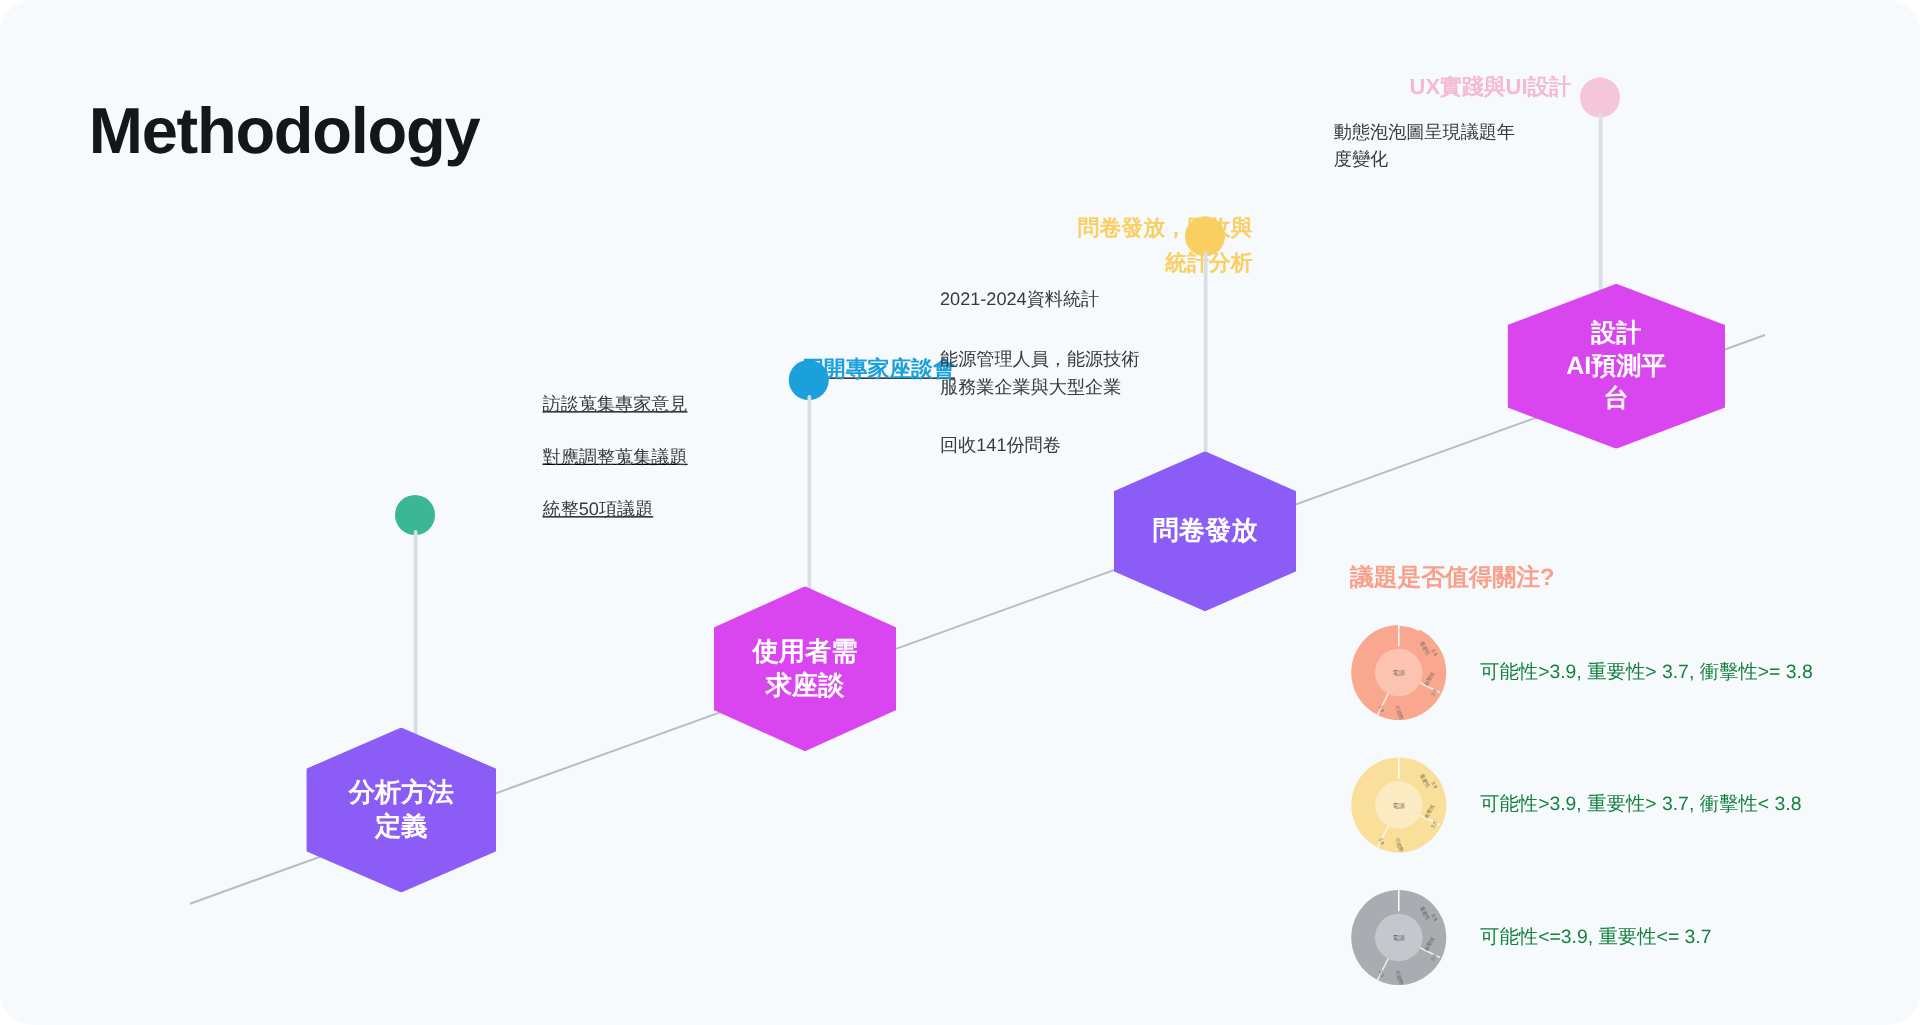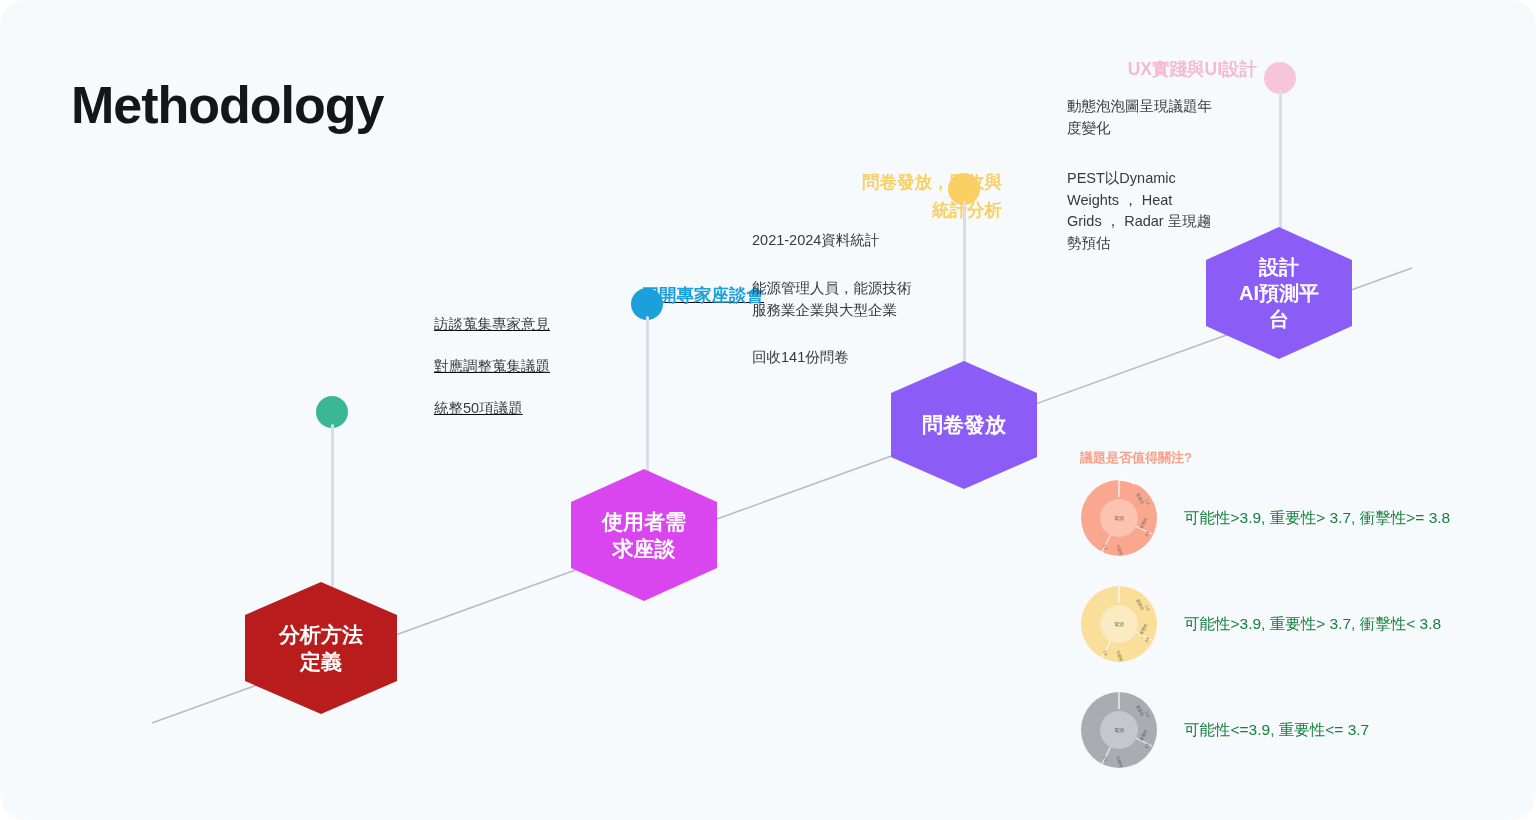--- a/index.html
+++ b/index.html
@@ -49,21 +49,21 @@
     position:absolute;left:50%;
     display:flex;align-items:center;justify-content:center;
     text-align:center;color:#ffffff;font-weight:bold;
     font-size:21px;line-height:1.3;white-space:pre-line;
     clip-path:polygon(50% 0%,100% 25%,100% 75%,50% 100%,0% 75%,0% 25%);
   }
 
   
   .legend{position:absolute;left:1080px;top:449px;width:430px;}
   .legend-title{
-    font-size:13px;font-weight:bold;color:#f9a08a;margin:0 0 12px 0;
+    font-size:19px;font-weight:bold;color:#f9a08a;margin:0 0 24px 0;
   }
   .legend-row{display:flex;align-items:center;margin-bottom:28px;}
   .legend-row:last-child{margin-bottom:0;}
   .donut-wrap{width:78px;height:78px;flex:0 0 78px;position:relative;margin-right:26px;}
   .legend-text{font-size:15.5px;color:#15803d;line-height:1.4;}
 </style>
 </head>
 <body>
 
 <div id="canvas">
@@ -71,21 +71,21 @@
   <div class="page-title">Methodology</div>
 
   <svg class="baseline" viewBox="0 0 1536 820">
     <line x1="152" y1="723" x2="1412" y2="268" stroke="#b9bcc2" stroke-width="1.6"></line>
   </svg>
 
   <div class="node" style="left:316px;top:396px;width:32px;">
     <div class="dot" style="background:#3cb795;"></div>
     <div class="stem" style="height:186px;"></div>
   </div>
-  <div class="hex" style="left:245px;top:582px;width:152px;height:132px;background:#b91c1c;">分析方法
+  <div class="hex" style="left:245px;top:582px;width:152px;height:132px;background:#8b5cf6;">分析方法
 定義</div>
 
   <div class="step" style="left:434px;top:283px;width:330px;text-decoration:underline;">
     <div class="step-heading" style="color:#1ba0db;">召開專家座談會</div>
     <div class="step-body">
       <p style="margin-bottom:20px;">訪談蒐集專家意見</p>
       <p style="margin-bottom:20px;">對應調整蒐集議題</p>
       <p>統整50項議題</p>
     </div>
   </div>
@@ -110,31 +110,27 @@
     <div class="dot" style="background:#facf62;"></div>
     <div class="stem" style="height:190px;"></div>
   </div>
   <div class="hex" style="left:891px;top:361px;width:146px;height:128px;background:#8b5cf6;">問卷發放</div>
 
   <div class="step" style="left:1067px;top:57px;width:190px;">
     <div class="step-heading" style="color:#f5b9d0;margin-bottom:14px;">UX實踐與UI設計</div>
     <div class="step-body">
       <p style="margin-bottom:28px;">動態泡泡圖呈現議題年
 度變化</p>
-      <p>PEST以Dynamic
-Weights ，  Heat
-Grids ，  Radar 呈現趨
-勢預估</p>
     </div>
   </div>
   <div class="node" style="left:1264px;top:62px;width:32px;">
     <div class="dot" style="background:#f5c6da;"></div>
     <div class="stem" style="height:167px;"></div>
   </div>
-  <div class="hex" style="left:1206px;top:227px;width:146px;height:132px;background:#8b5cf6;font-size:20px;">設計
+  <div class="hex" style="left:1206px;top:227px;width:174px;height:132px;background:#d946ef;font-size:20px;">設計
 AI預測平
 台</div>
 
   <div class="legend">
     <div class="legend-title">議題是否值得關注?</div>
 
     <div class="legend-row">
       <div class="donut-wrap">
         <svg viewBox="0 0 78 78" width="78" height="78">
           <circle cx="39" cy="39" r="38" fill="#f9a88f"></circle>

